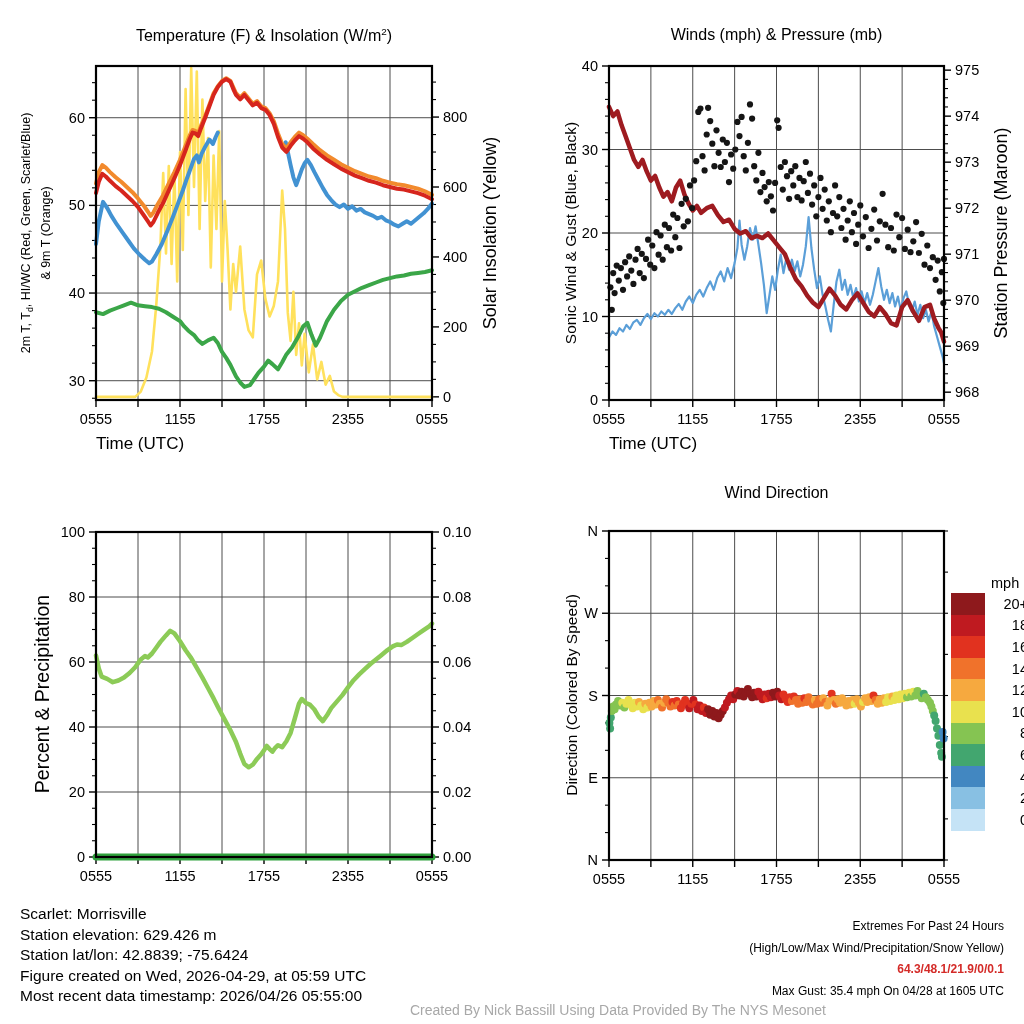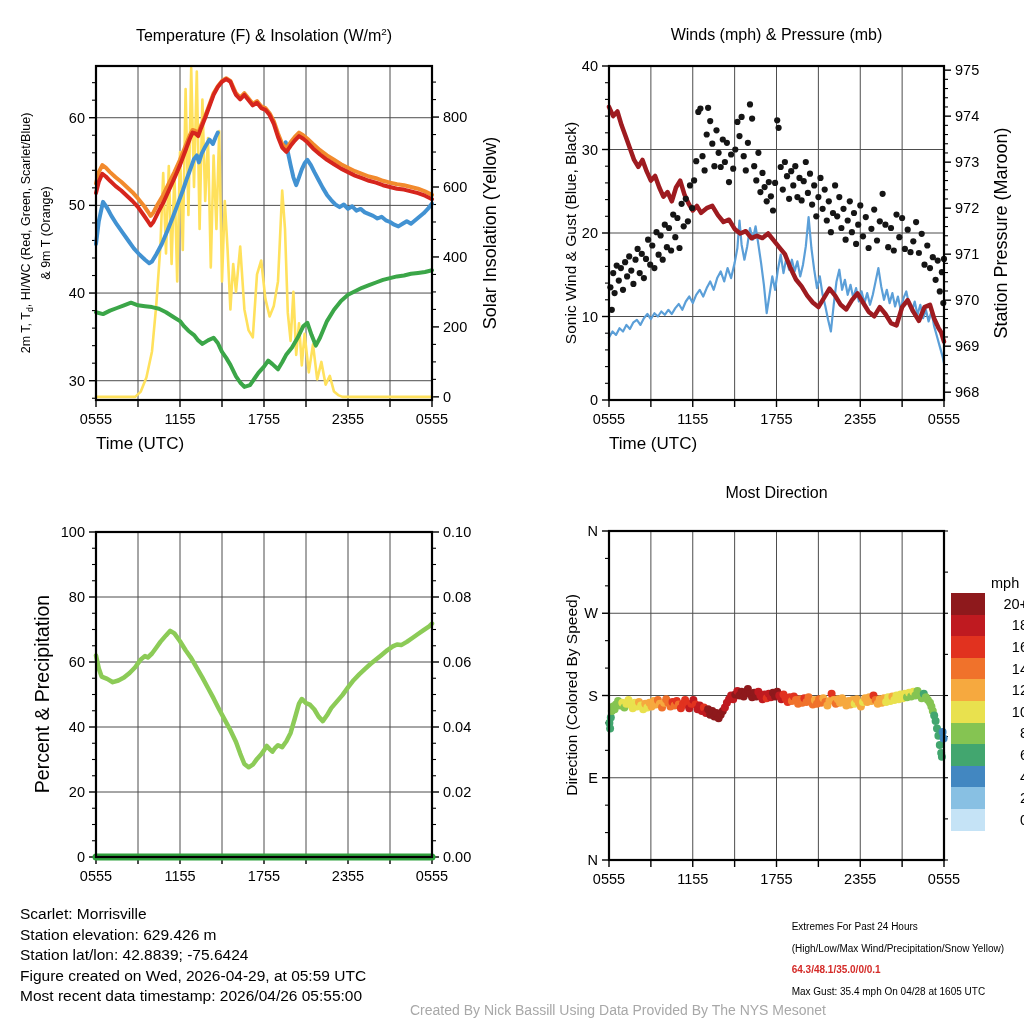--- a/index.html
+++ b/index.html
@@ -9,21 +9,21 @@
   .chart-title sup{font-size:0.62em;}
   .xlabel{position:absolute;text-align:left;font-size:17px;}
   .rot{position:absolute;transform:translate(-50%,-50%) rotate(-90deg);white-space:nowrap;text-align:center;}
   .rot sub{font-size:0.7em;}
   #legend{position:absolute;left:951px;top:575px;}
   #legend .hdr{font-size:14.5px;margin:0 0 2px 40px;}
   #legend .row{display:flex;align-items:center;height:21.6px;}
   #legend .sw{width:34px;height:21.6px;}
   #legend .lb{font-size:14.5px;padding-left:9px;width:34px;text-align:right;}
   .foot-left{position:absolute;left:20px;top:904px;font-size:15.5px;line-height:20.6px;}
-  .foot-right{position:absolute;right:20px;top:916px;font-size:10px;line-height:21.6px;}
+  .foot-right{position:absolute;right:20px;top:916px;font-size:12px;line-height:21.6px;text-align:right;}
   .red-line{color:#D42B28;font-weight:bold;}
   .credit{position:absolute;left:206px;width:824px;top:1002px;text-align:center;font-size:14px;color:#A8A8A8;}
 </style>
 </head>
 <body>
 
 <div class="stage">
 
   <svg id="plots" width="1024" height="1024">
       <g>
@@ -668,21 +668,21 @@
           <circle cx="942.6" cy="732.1" r="4" fill="#4287C1"></circle>
           <circle cx="943.6" cy="738.5" r="4" fill="#4287C1"></circle>
         </g>
         <rect x="609" y="531" width="335" height="329" fill="none" stroke="#000" stroke-width="2.2"></rect>
       </g>
     </svg>
 
   
   <div class="chart-title" style="left:44px;top:26px;width:440px"><span>Temperature (F) &amp; Insolation (W/m</span><sup>2</sup><span>)</span></div>
   <div class="chart-title" style="left:556px;top:26px;width:441px">Winds (mph) &amp; Pressure (mb)</div>
-  <div class="chart-title" style="left:556px;top:484px;width:441px">Most Direction</div>
+  <div class="chart-title" style="left:556px;top:484px;width:441px">Wind Direction</div>
 
   
   <div class="xlabel" style="left:96px;top:434px;width:336px">Time (UTC)</div>
   <div class="xlabel" style="left:609px;top:434px;width:335px">Time (UTC)</div>
 
   
   <div class="rot" style="left:36px;top:233px;font-size:12.5px;line-height:15px">
     <div><span>2m T, T</span><sub>d</sub><span>, HI/WC (Red, Green, Scarlet/Blue)</span></div>
     <div>&amp; 9m T (Orange)</div>
   </div>
@@ -747,18 +747,18 @@
   <div class="foot-left">
     <div>Scarlet: Morrisville</div>
     <div>Station elevation: 629.426 m</div>
     <div>Station lat/lon: 42.8839; -75.6424</div>
     <div>Figure created on Wed, 2026-04-29, at 05:59 UTC</div>
     <div>Most recent data timestamp: 2026/04/26 05:55:00</div>
   </div>
   <div class="foot-right">
     <div>Extremes For Past 24 Hours</div>
     <div>(High/Low/Max Wind/Precipitation/Snow Yellow)</div>
-    <div class="red-line">64.3/48.1/35.0/0/0.1</div>
+    <div class="red-line">64.3/48.1/21.9/0/0.1</div>
     <div>Max Gust: 35.4 mph On 04/28 at 1605 UTC</div>
   </div>
   <div class="credit">Created By Nick Bassill Using Data Provided By The NYS Mesonet</div>
 
 </div>
 
 </body></html>

